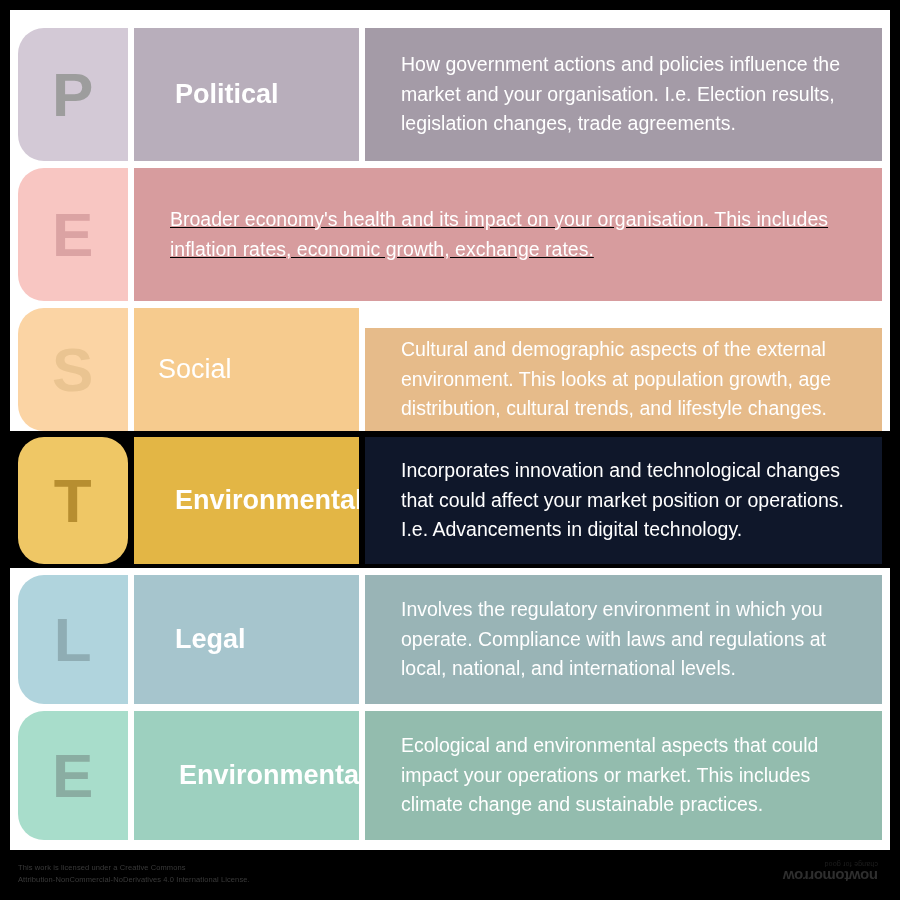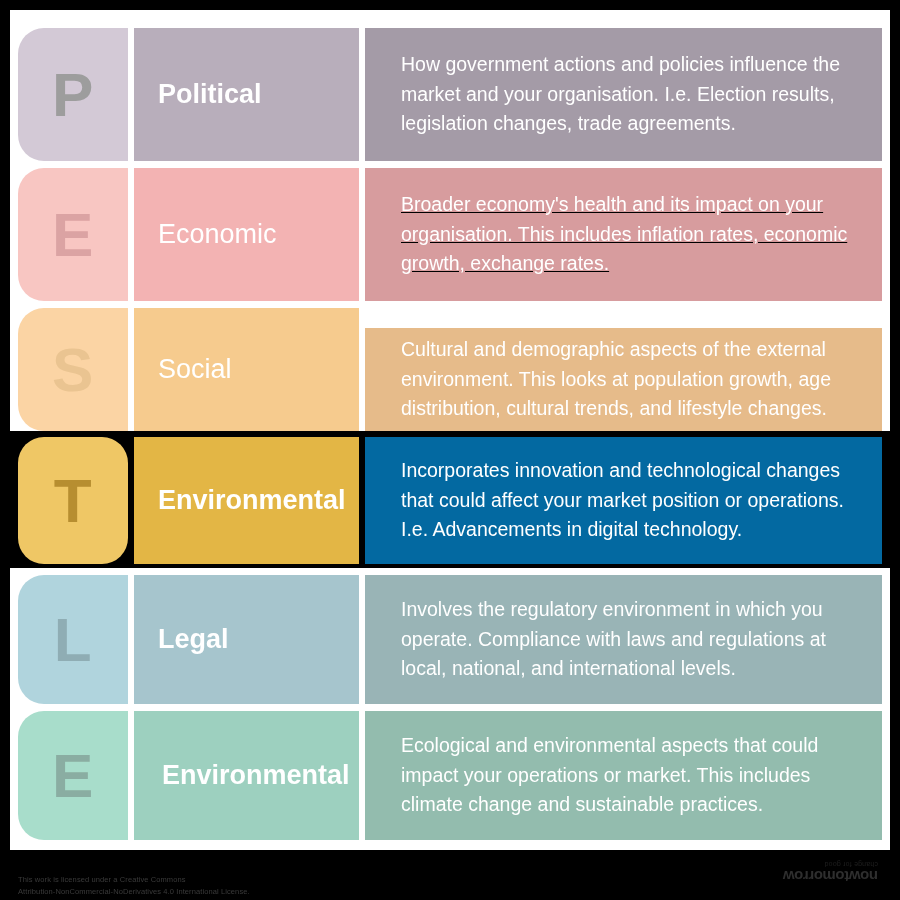--- a/index.html
+++ b/index.html
@@ -72,21 +72,21 @@
   .cell-label {
     width: 225px;
     flex: 0 0 225px;
     padding-left: 24px;
   }
   .label-text {
     color: #ffffff;
     font-size: 27px;
     line-height: 1.15;
   }
-  .label-bold { font-weight: bold; }
+  .label-bold { font-weight: bold; margin-left: 17px; }
 
   
   .cell-desc {
     flex: 1 1 auto;
     padding: 0 30px 0 36px;
   }
   .desc-text {
     color: #ffffff;
     font-size: 19.5px;
     line-height: 1.52;
@@ -97,21 +97,21 @@
     position: absolute;
     left: 0;
     top: 850px;
     width: 900px;
     height: 50px;
     background: #000000;
   }
   .license {
     position: absolute;
     left: 18px;
-    top: 24px;
+    top: 12px;
     width: 430px;
     color: #3a3a3a;
     font-size: 7.5px;
     line-height: 1.55;
     letter-spacing: 0.1px;
   }
   .brand {
     position: absolute;
     right: 22px;
     top: 10px;
@@ -150,23 +150,20 @@
     </div>
     <div class="cell cell-desc" style="background: rgb(164, 155, 167);">
       <span class="desc-text">How government actions and policies influence the market and your organisation. I.e. Election results, legislation changes, trade agreements.</span>
     </div>
   </div>
 
   <div class="row" id="row-1" style="top:168px; height:133px;">
     <div class="cell cell-letter" style="background: rgb(248, 198, 194);">
       <span class="letter-glyph" style="color: rgb(219, 163, 163);">E</span>
     </div>
-    <div class="cell cell-label" style="background: rgb(243, 179, 179);">
-      <span class="label-text">Economic</span>
-    </div>
     <div class="cell cell-desc" style="background: rgb(215, 156, 158); text-decoration: underline;">
       <span class="desc-text">Broader economy's health and its impact on your organisation. This includes inflation rates, economic growth, exchange rates.</span>
     </div>
   </div>
 
   <div class="row" id="row-2" style="top:308px; height:123px;">
     <div class="cell cell-letter" style="background: rgb(251, 212, 164);">
       <span class="letter-glyph" style="color: rgb(234, 196, 145);">S</span>
     </div>
     <div class="cell cell-label" style="background: rgb(246, 203, 142);">
@@ -177,21 +174,21 @@
     </div>
   </div>
 
   <div class="row row-highlight" id="row-3" style="top:437px; height:127px;">
     <div class="cell cell-letter" style="background: rgb(239, 199, 101);">
       <span class="letter-glyph" style="color: rgb(183, 142, 48);">T</span>
     </div>
     <div class="cell cell-label" style="background: rgb(227, 182, 69);">
       <span class="label-text label-bold">Environmental</span>
     </div>
-    <div class="cell cell-desc" style="background: #0369a1;">
+    <div class="cell cell-desc" style="background: #0f172a;">
       <span class="desc-text">Incorporates innovation and technological changes that could affect your market position or operations. I.e. Advancements in digital technology.</span>
     </div>
   </div>
 
   <div class="row" id="row-4" style="top:575px; height:129px;">
     <div class="cell cell-letter" style="background: rgb(176, 212, 221);">
       <span class="letter-glyph" style="color: rgb(143, 173, 180);">L</span>
     </div>
     <div class="cell cell-label" style="background: rgb(166, 197, 205);">
       <span class="label-text label-bold">Legal</span>

